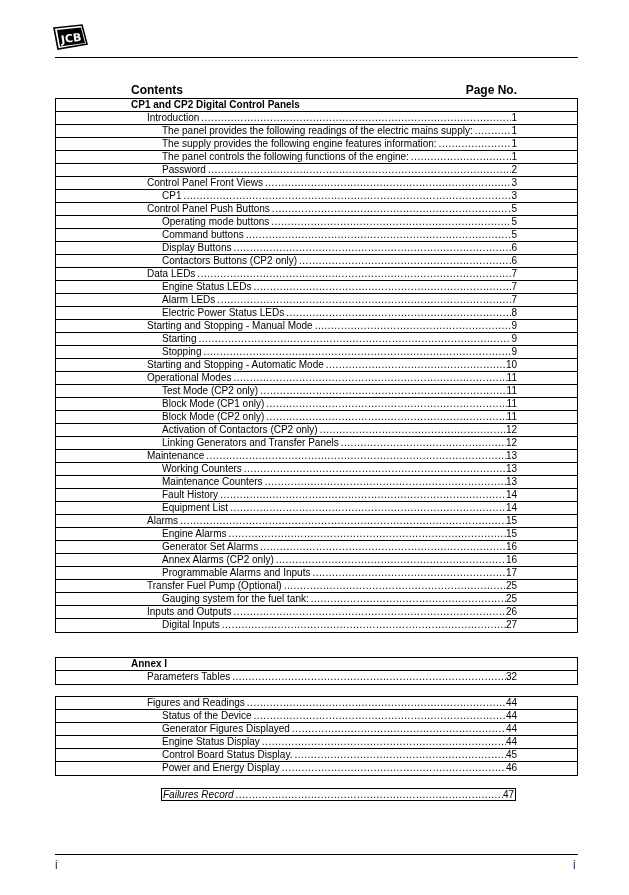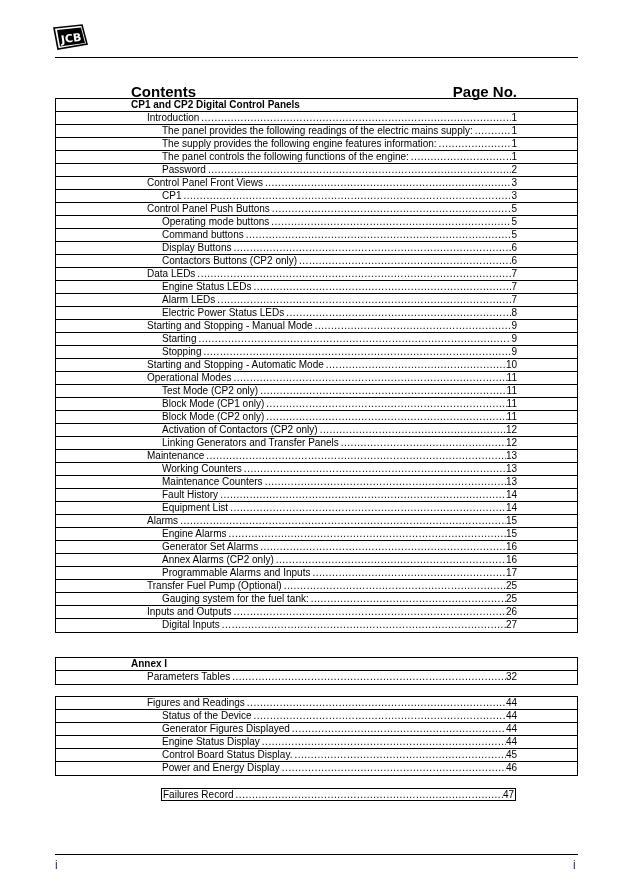--- a/index.html
+++ b/index.html
@@ -28,21 +28,21 @@
       top: 57px;
       width: 523px;
       height: 1px;
       background: #000;
     }
     .contents-head {
       position: absolute;
       top: 83px;
       left: 131px;
       width: 386px;
-      font-size: 15px;
+      font-size: 12px;
       font-weight: bold;
       display: flex;
       justify-content: space-between;
     }
     .toc-table {
       position: absolute;
       left: 55px;
       width: 521px;
       border: 1px solid #000;
       border-collapse: collapse;
@@ -93,21 +93,21 @@
       height: 13px;
       border: 1px solid #000;
       box-sizing: border-box;
       font-size: 10px;
       line-height: 11px;
       white-space: nowrap;
       display: flex;
       align-items: baseline;
       overflow: hidden;
     }
-    .lvl2-boxed .label { flex: 0 0 auto; padding: 0 2px 0 1px; }
+    .lvl2-boxed .label { flex: 0 0 auto; padding: 0 2px 0 1px; font-style: italic; }
     .lvl2-boxed .dots { flex: 1 1 auto; overflow: hidden; letter-spacing: 0.5px; }
     .lvl2-boxed .dots::before {
       content: "........................................................................................................................................................................................................";
     }
     .lvl2-boxed .page { flex: 0 0 auto; padding-right: 1px; }
 
     .footer-rule {
       position: absolute;
       left: 55px;
       top: 854px;

